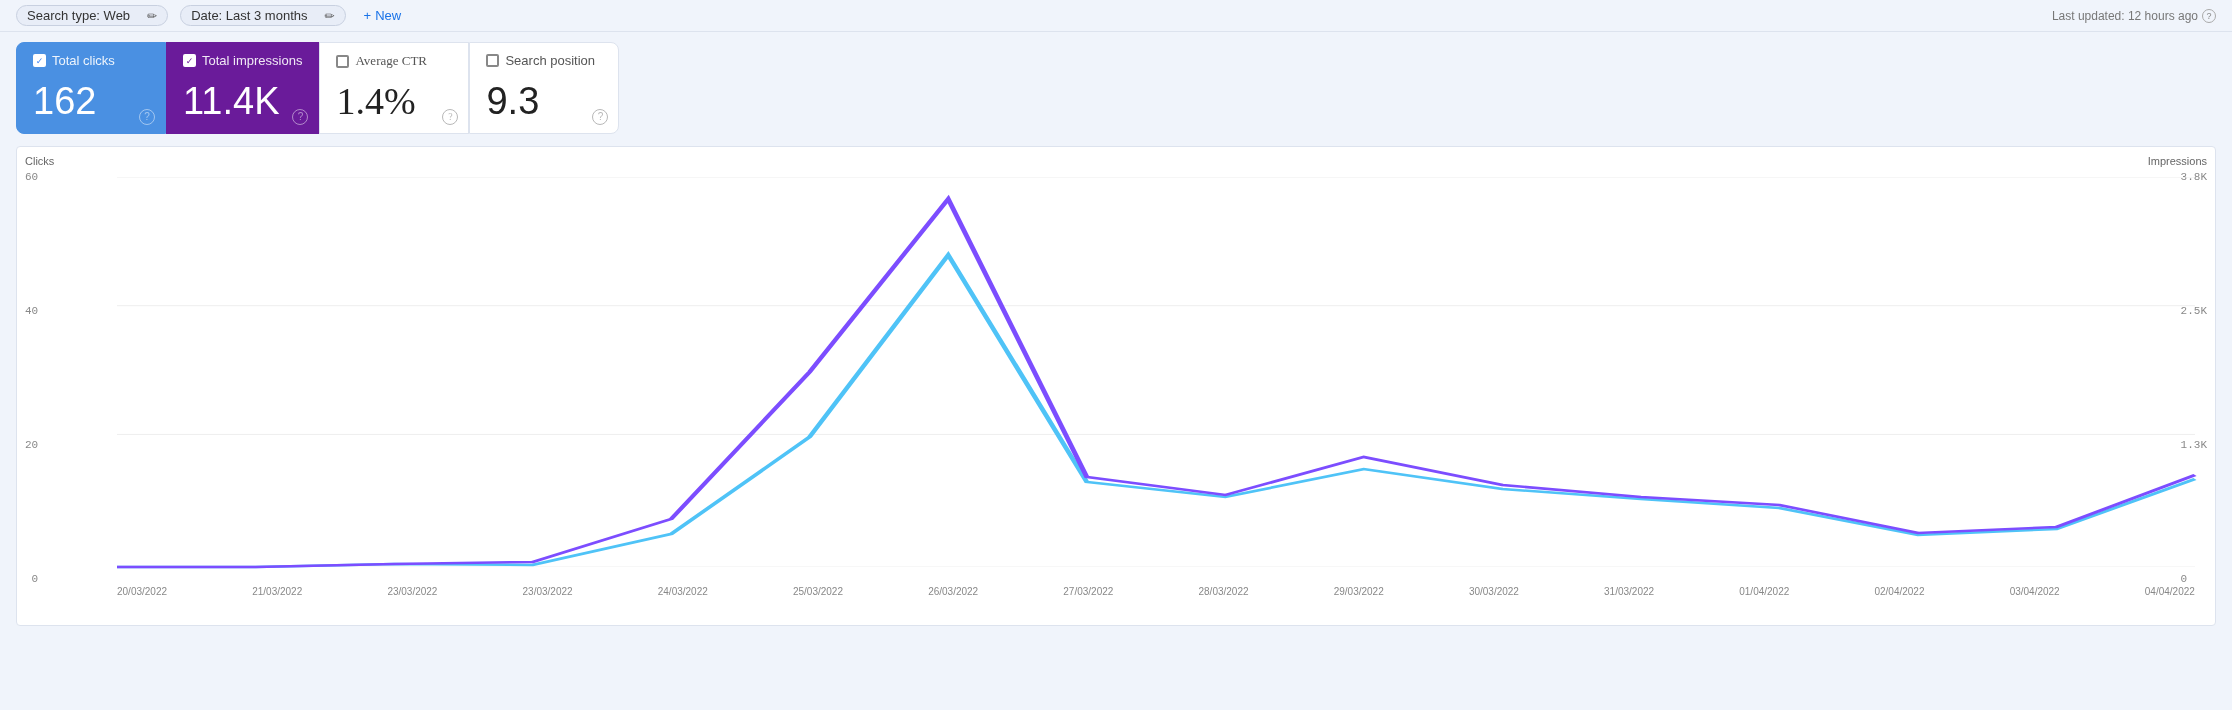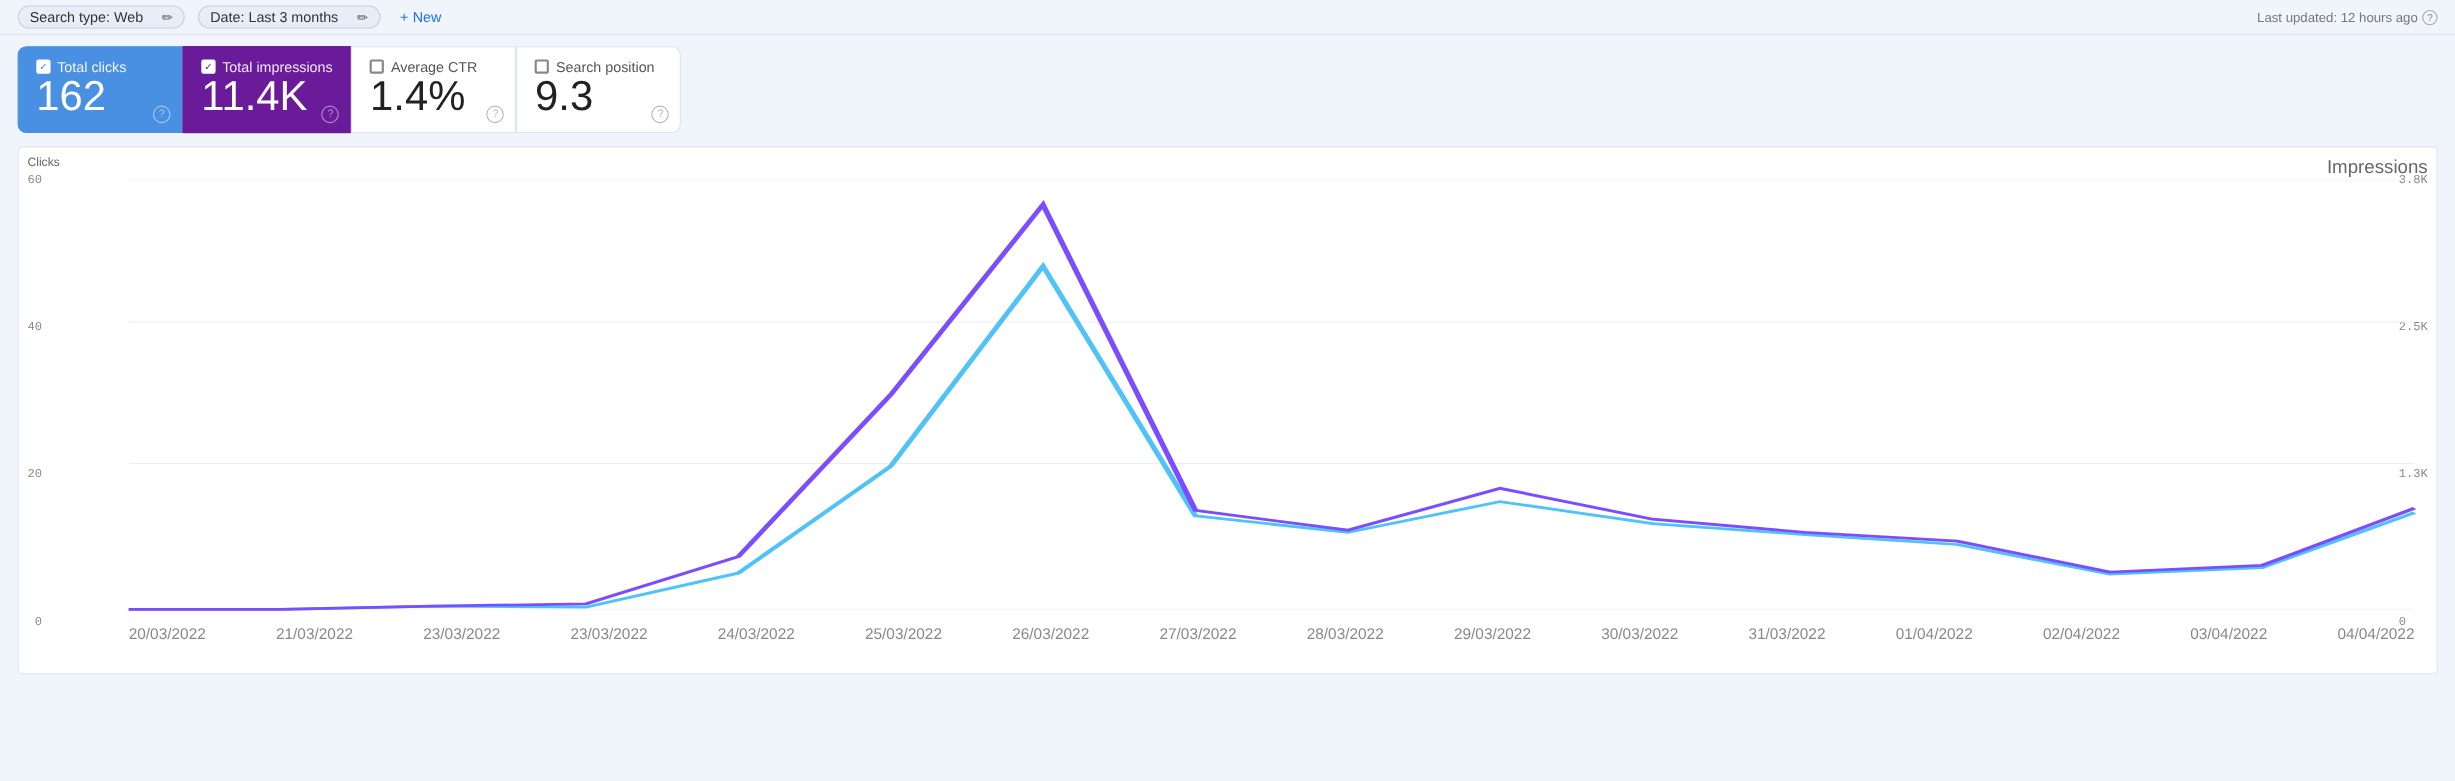--- a/index.html
+++ b/index.html
@@ -93,20 +93,21 @@
     .metric-card:nth-child(2) {
       background: #6a1b9a;
       color: white;
       min-width: 150px;
     }
 
     .metric-card:nth-child(3) {
       border-radius: 0;
       background: white;
       min-width: 150px;
+      font-family: Liberation Serif, serif;
     }
 
     .metric-card:last-child {
       border-radius: 0 8px 8px 0;
       background: white;
       min-width: 150px;
     }
 
     .metric-label {
       display: flex;
@@ -153,21 +154,21 @@
     .checkbox-icon.unchecked {
       background: white;
       border-color: #888;
       color: transparent;
     }
 
     .metric-value {
       font-size: 38px;
       font-weight: 400;
       line-height: 1.1;
-      margin-top: 0;
+      margin-top: 12px;
     }
 
     .metric-card:first-child .metric-value,
     .metric-card:nth-child(2) .metric-value {
       color: white;
     }
 
     .metric-card:nth-child(3) .metric-value,
     .metric-card:last-child .metric-value {
       color: #222;
@@ -244,32 +245,32 @@
       left: 8px;
       top: 8px;
       font-size: 11px;
       color: #666;
     }
 
     .y-axis-title-right {
       position: absolute;
       right: 8px;
       top: 8px;
-      font-size: 17px;
+      font-size: 11px;
       color: #666;
     }
 
     .chart-inner {
       position: relative;
       width: 100%;
       height: 100%;
     }
 
     .x-label {
-      font-size: 14px;
+      font-size: 10px;
       color: #888;
       text-align: center;
     }
   </style>
 </head>
 <body>
 
 <div class="top-bar">
   <div class="top-bar-left">
     <div class="filter-pill">

